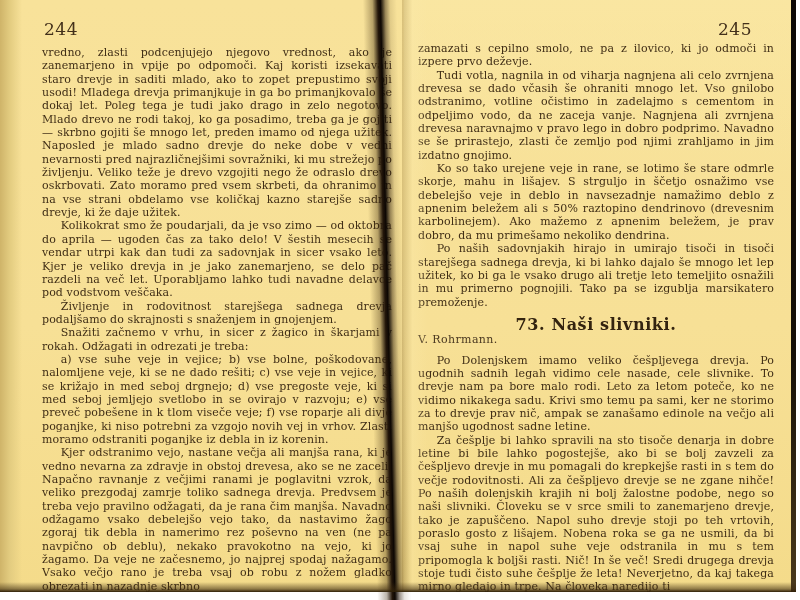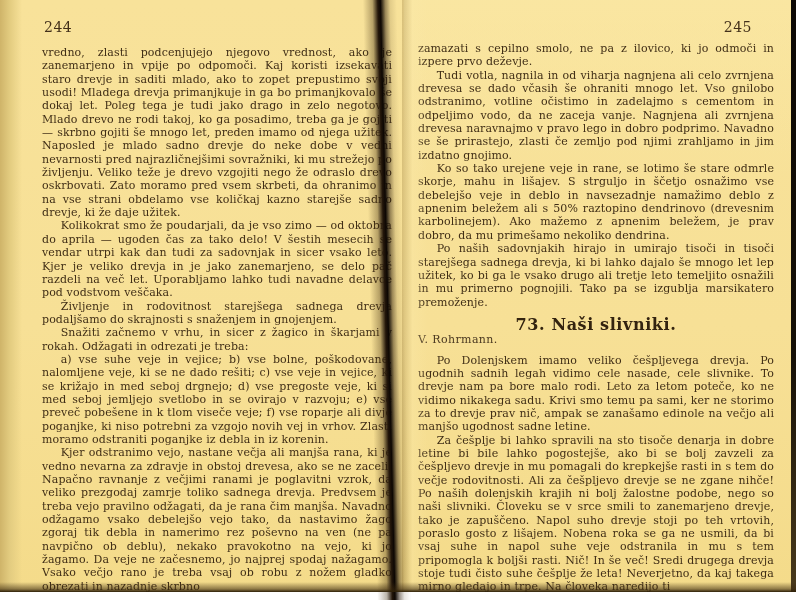--- a/index.html
+++ b/index.html
@@ -46,21 +46,21 @@
   
   #gutter-highlight{
     position:absolute;left:402px;top:0;width:26px;height:592px;
     background:linear-gradient(90deg,rgba(120,90,30,.25) 0%,rgba(250,232,168,.35) 40%,rgba(250,232,168,0) 100%);
   }
   .page{position:absolute;top:0;height:592px;color:#3f2d15;}
   #page-left{left:0;width:372px;}
   #page-right{left:404px;width:392px;background:linear-gradient(180deg,rgba(252,235,170,.45),rgba(252,235,170,0) 30%);}
   .pagenum{
     position:absolute;top:19px;
-    font-size:14px;letter-spacing:.5px;color:#43301a;
+    font-size:17px;letter-spacing:.5px;color:#43301a;
   }
   #pagenum-left{left:44px;}
   #pagenum-right{right:44px;margin-left:36px;}
   .col{
     position:absolute;
     text-align:justify;
     font-size:11px;line-height:13.35px;
     letter-spacing:.1px;
     color:#402e16;
   }

